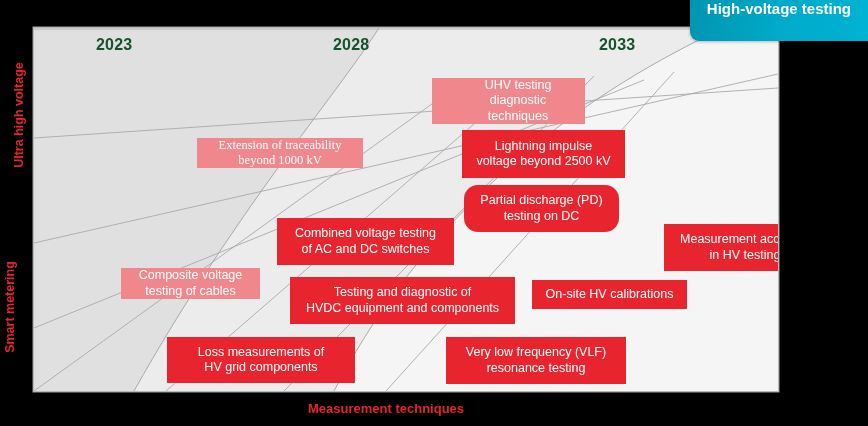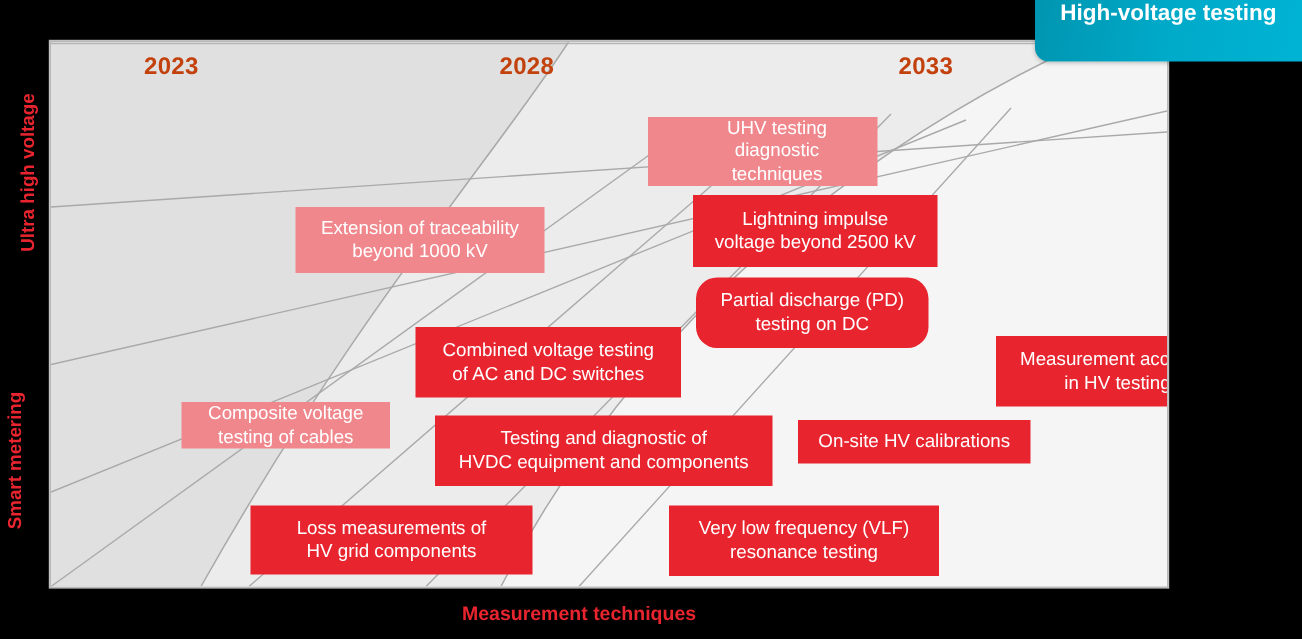--- a/index.html
+++ b/index.html
@@ -7,21 +7,21 @@
        font-family:"Liberation Sans","DejaVu Sans",sans-serif;}
   #root{position:relative;width:868px;height:426px;background:#000;}
 
   
   #panel{position:absolute;left:33px;top:27px;width:744px;height:363px;
          background:#f4f4f4;border:1px solid #b9b9b9;overflow:hidden;
          box-shadow:0 0 0 0.5px #9c9c9c;}
   #panel-svg{position:absolute;left:0;top:0;width:744px;height:363px;}
 
   
-  .year{position:absolute;font-size:16px;font-weight:bold;color:#c2410c;
+  .year{position:absolute;font-size:16px;font-weight:bold;color:#14532d;
         letter-spacing:0.2px;white-space:nowrap;}
   #year-2023{left:95px;top:35px;}
   #year-2028{left:332px;top:35px;}
   #year-2033{left:598px;top:35px;}
 
   
   .node{position:absolute;display:flex;align-items:center;justify-content:center;
         text-align:center;color:#fff;line-height:1.22;
         font-size:12.5px;padding:5px 9px;box-sizing:border-box;
         white-space:pre-line;}
@@ -75,21 +75,21 @@
       </g>
     </svg>
 
     <div class="year" id="year-2023" style="left:62px;top:8px;">2023</div>
     <div class="year" id="year-2028" style="left:299px;top:8px;">2028</div>
     <div class="year" id="year-2033" style="left:565px;top:8px;">2033</div>
 
     <div id="nodes">
         <div class="node light" style="left: 398px; top: 50px; width: 153px; height: 46px; padding-left: 28px;">UHV testing
 diagnostic techniques</div>
-        <div class="node light" style="left: 163px; top: 110px; width: 166px; height: 44px;">Extension of traceability
+        <div class="node light" style="left: 163px; top: 110px; width: 166px; height: 30px; font-family: Liberation Serif, serif;">Extension of traceability
 beyond 1000 kV</div>
         <div class="node dark" style="left: 428px; top: 102px; width: 163px; height: 48px;">Lightning impulse
 voltage beyond 2500 kV</div>
         <div class="node dark" style="left: 430px; top: 157px; width: 155px; height: 47px; border-radius: 14px;">Partial discharge (PD)
 testing on DC</div>
         <div class="node dark" style="left: 243px; top: 190px; width: 177px; height: 47px;">Combined voltage testing
 of AC and DC switches</div>
         <div class="node dark" style="left: 630px; top: 196px; width: 162px; height: 47px;">Measurement accuracy
 in HV testing</div>
         <div class="node light" style="left: 87px; top: 240px; width: 139px; height: 31px;">Composite voltage

